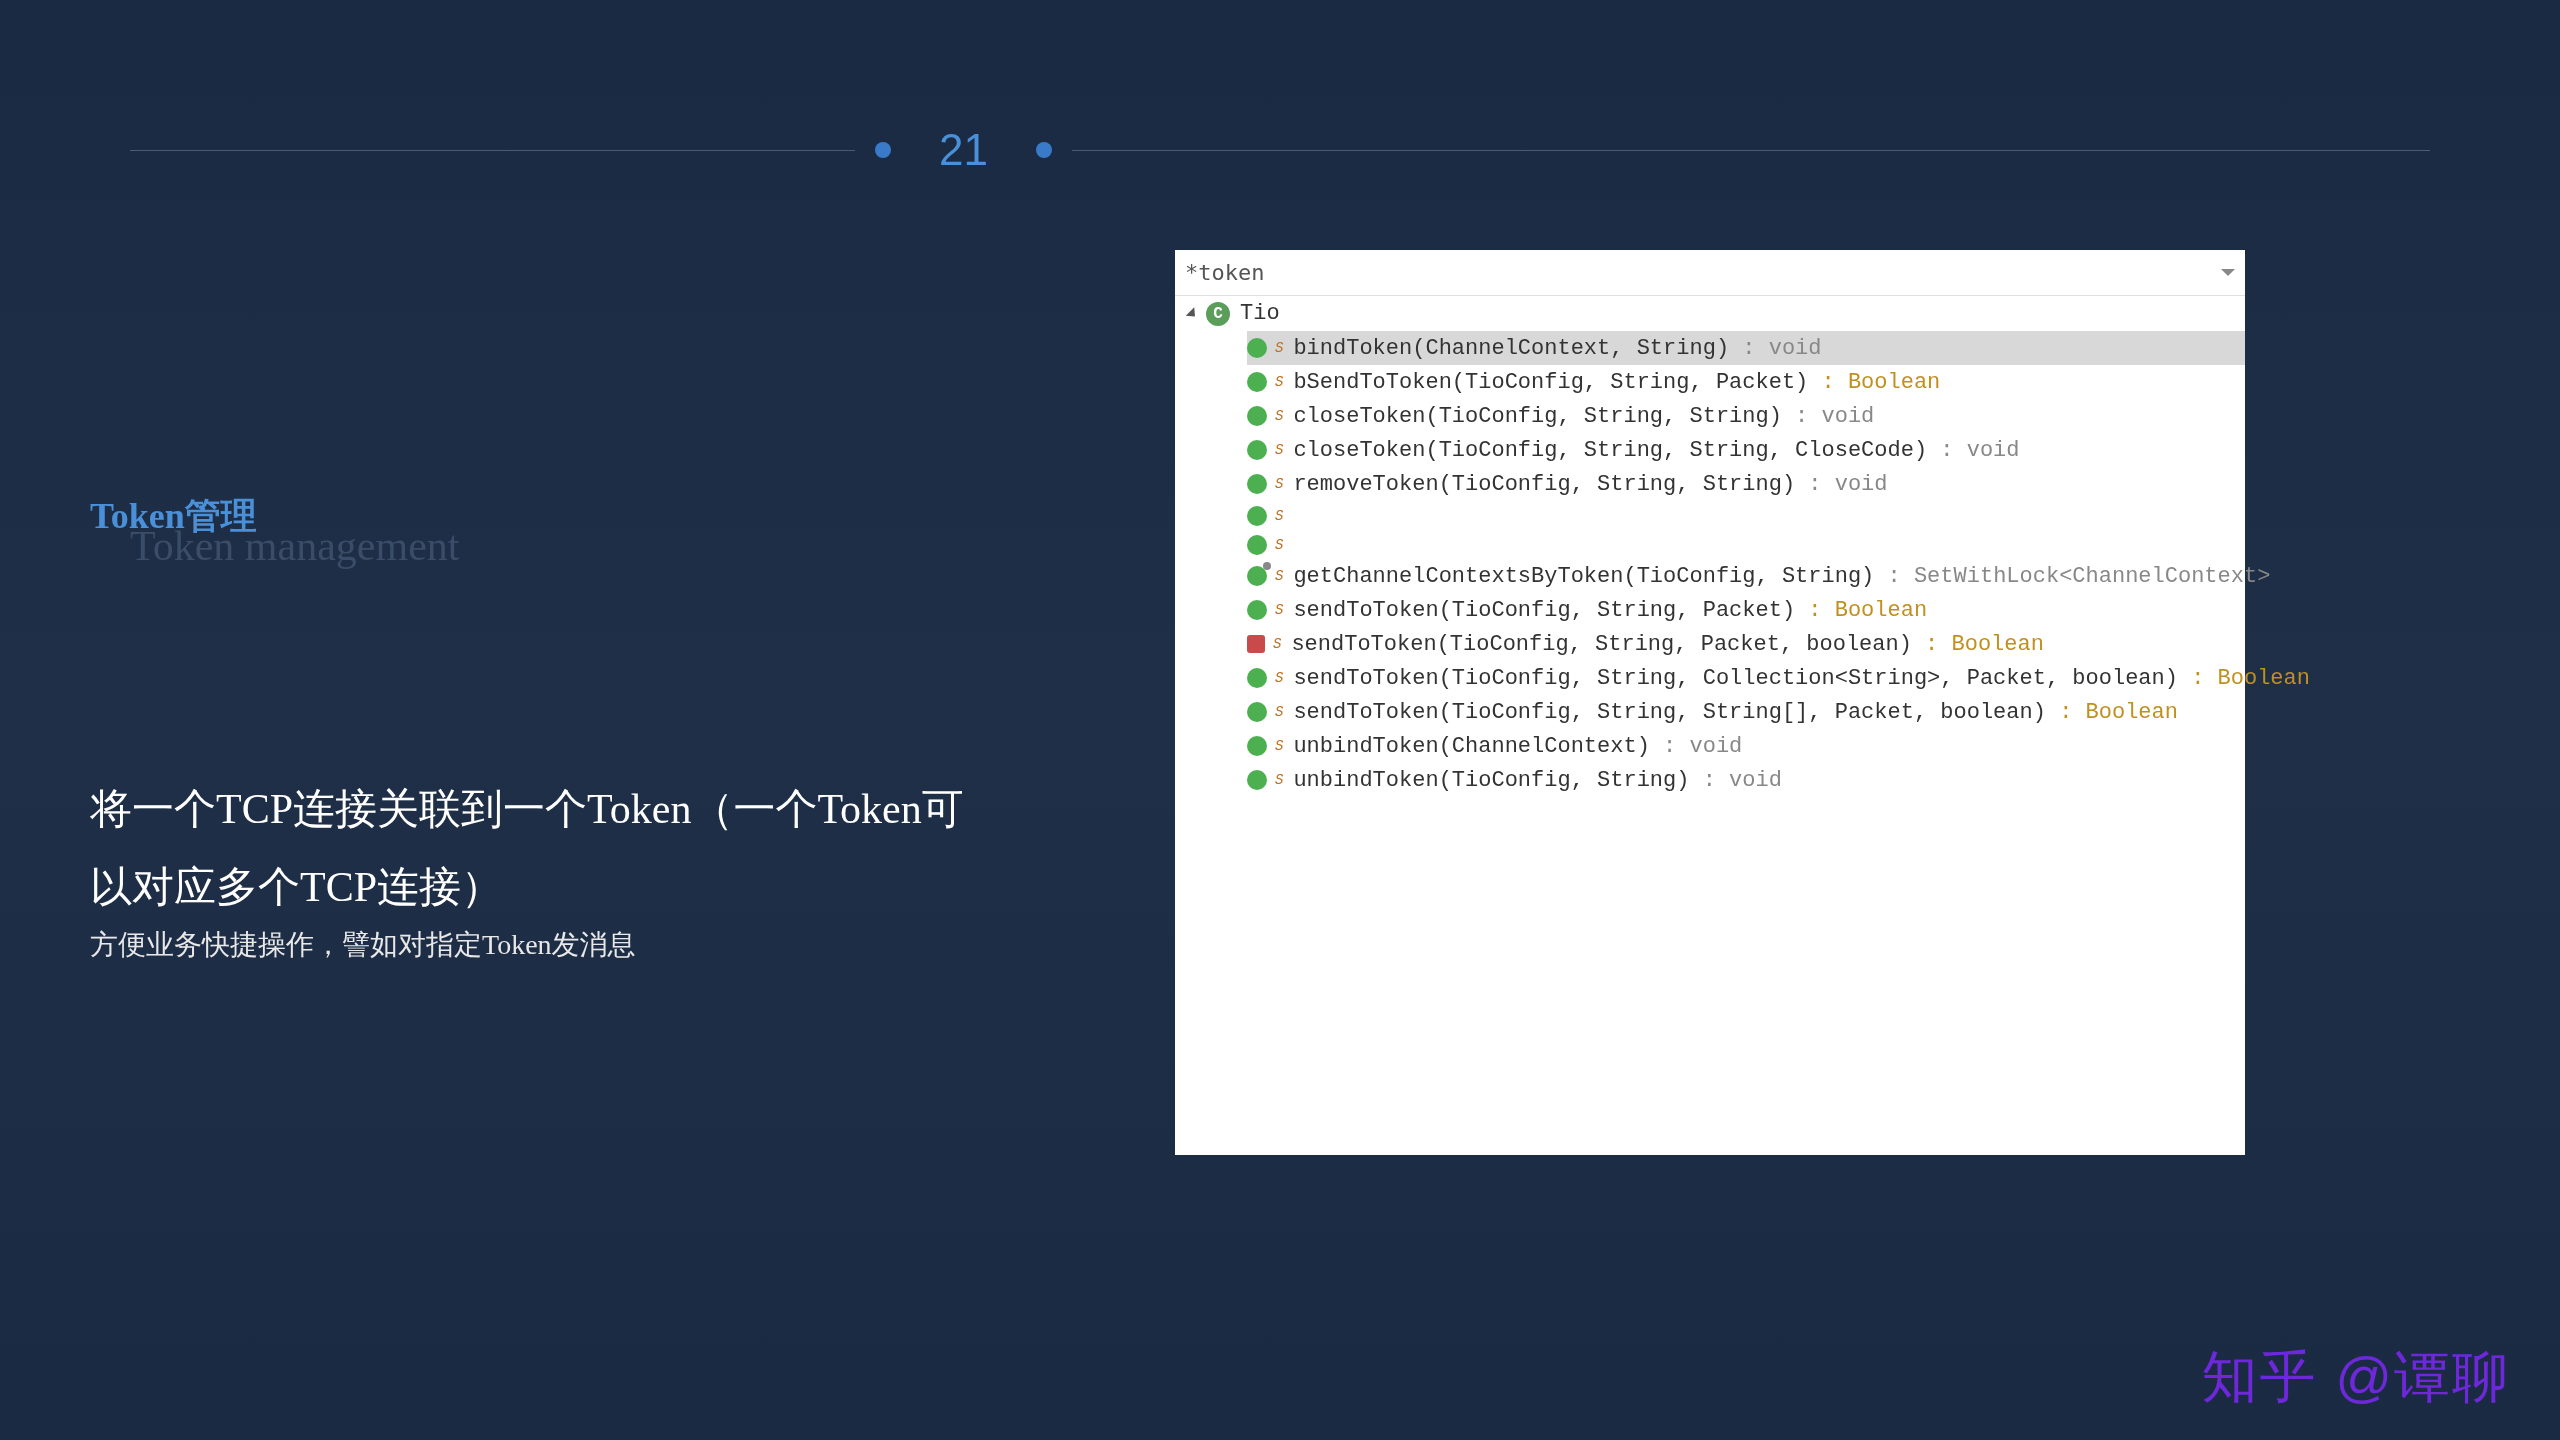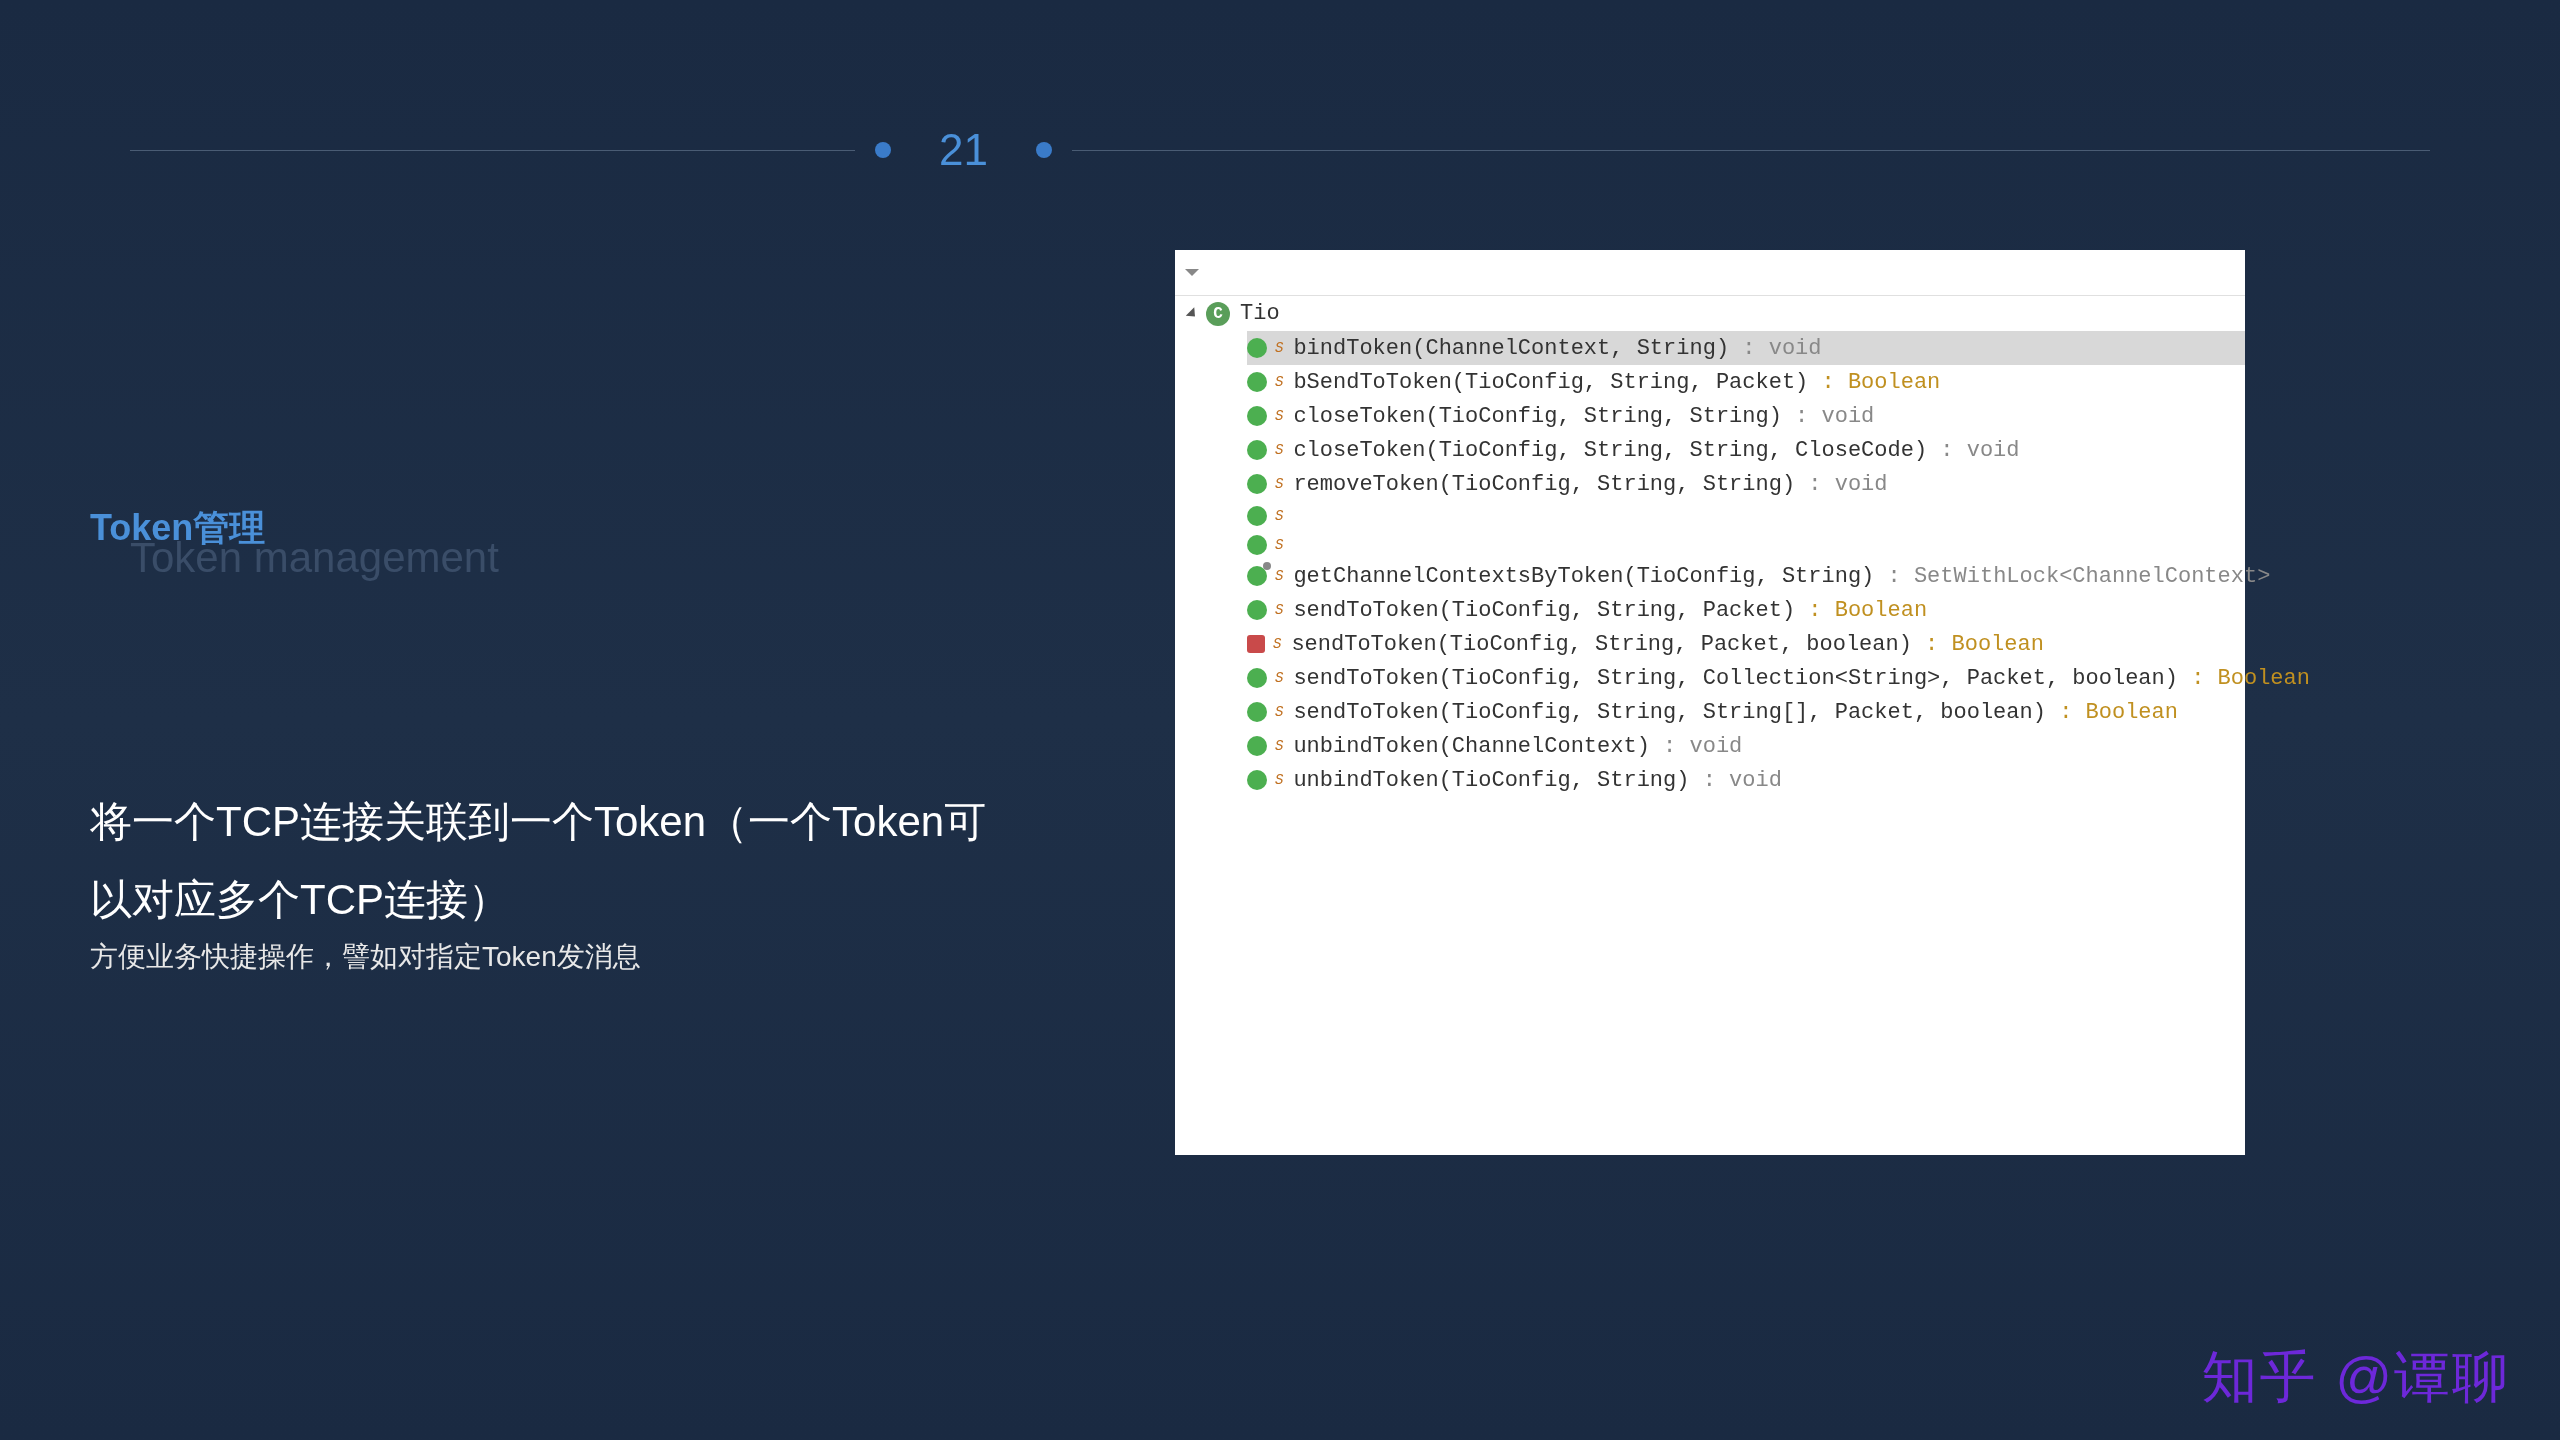--- a/index.html
+++ b/index.html
@@ -47,22 +47,23 @@
   margin: 0 8px;
 }
 .line-right {
   flex: 1;
   height: 1px;
   background: #4a5c74;
 }
 .left-content {
   position: absolute;
   left: 90px;
-  top: 504px;
+  top: 492px;
   width: 900px;
+  font-family: Liberation Serif, serif;
 }
 .title-wrap { position: relative; }
 .title-main {
   font-size: 36px;
   color: #4a90d9;
   font-weight: bold;
 }
 .title-sub {
   position: absolute;
   left: 40px;
@@ -199,20 +200,21 @@
   <div class="title-wrap">
     <div class="title-sub">Token management</div>
     <div class="title-main">Token管理</div>
   </div>
   <div class="desc1">将一个TCP连接关联到一个Token（一个Token可以对应多个TCP连接）</div>
   <div class="desc2">方便业务快捷操作，譬如对指定Token发消息</div>
 </div>
 
 <div class="ide-panel">
   <div class="ide-header">
+    <span class="ide-header-text">*token</span>
     <span class="ide-header-arrow"></span>
   </div>
   <div class="class-row">
     <span class="expand-arrow"></span>
     <span class="class-icon">C</span>
     <span class="class-name">Tio</span>
   </div>
   <div class="method-list" id="method-list">
       <div class="method-row selected">
         <span class="method-icon"></span>

